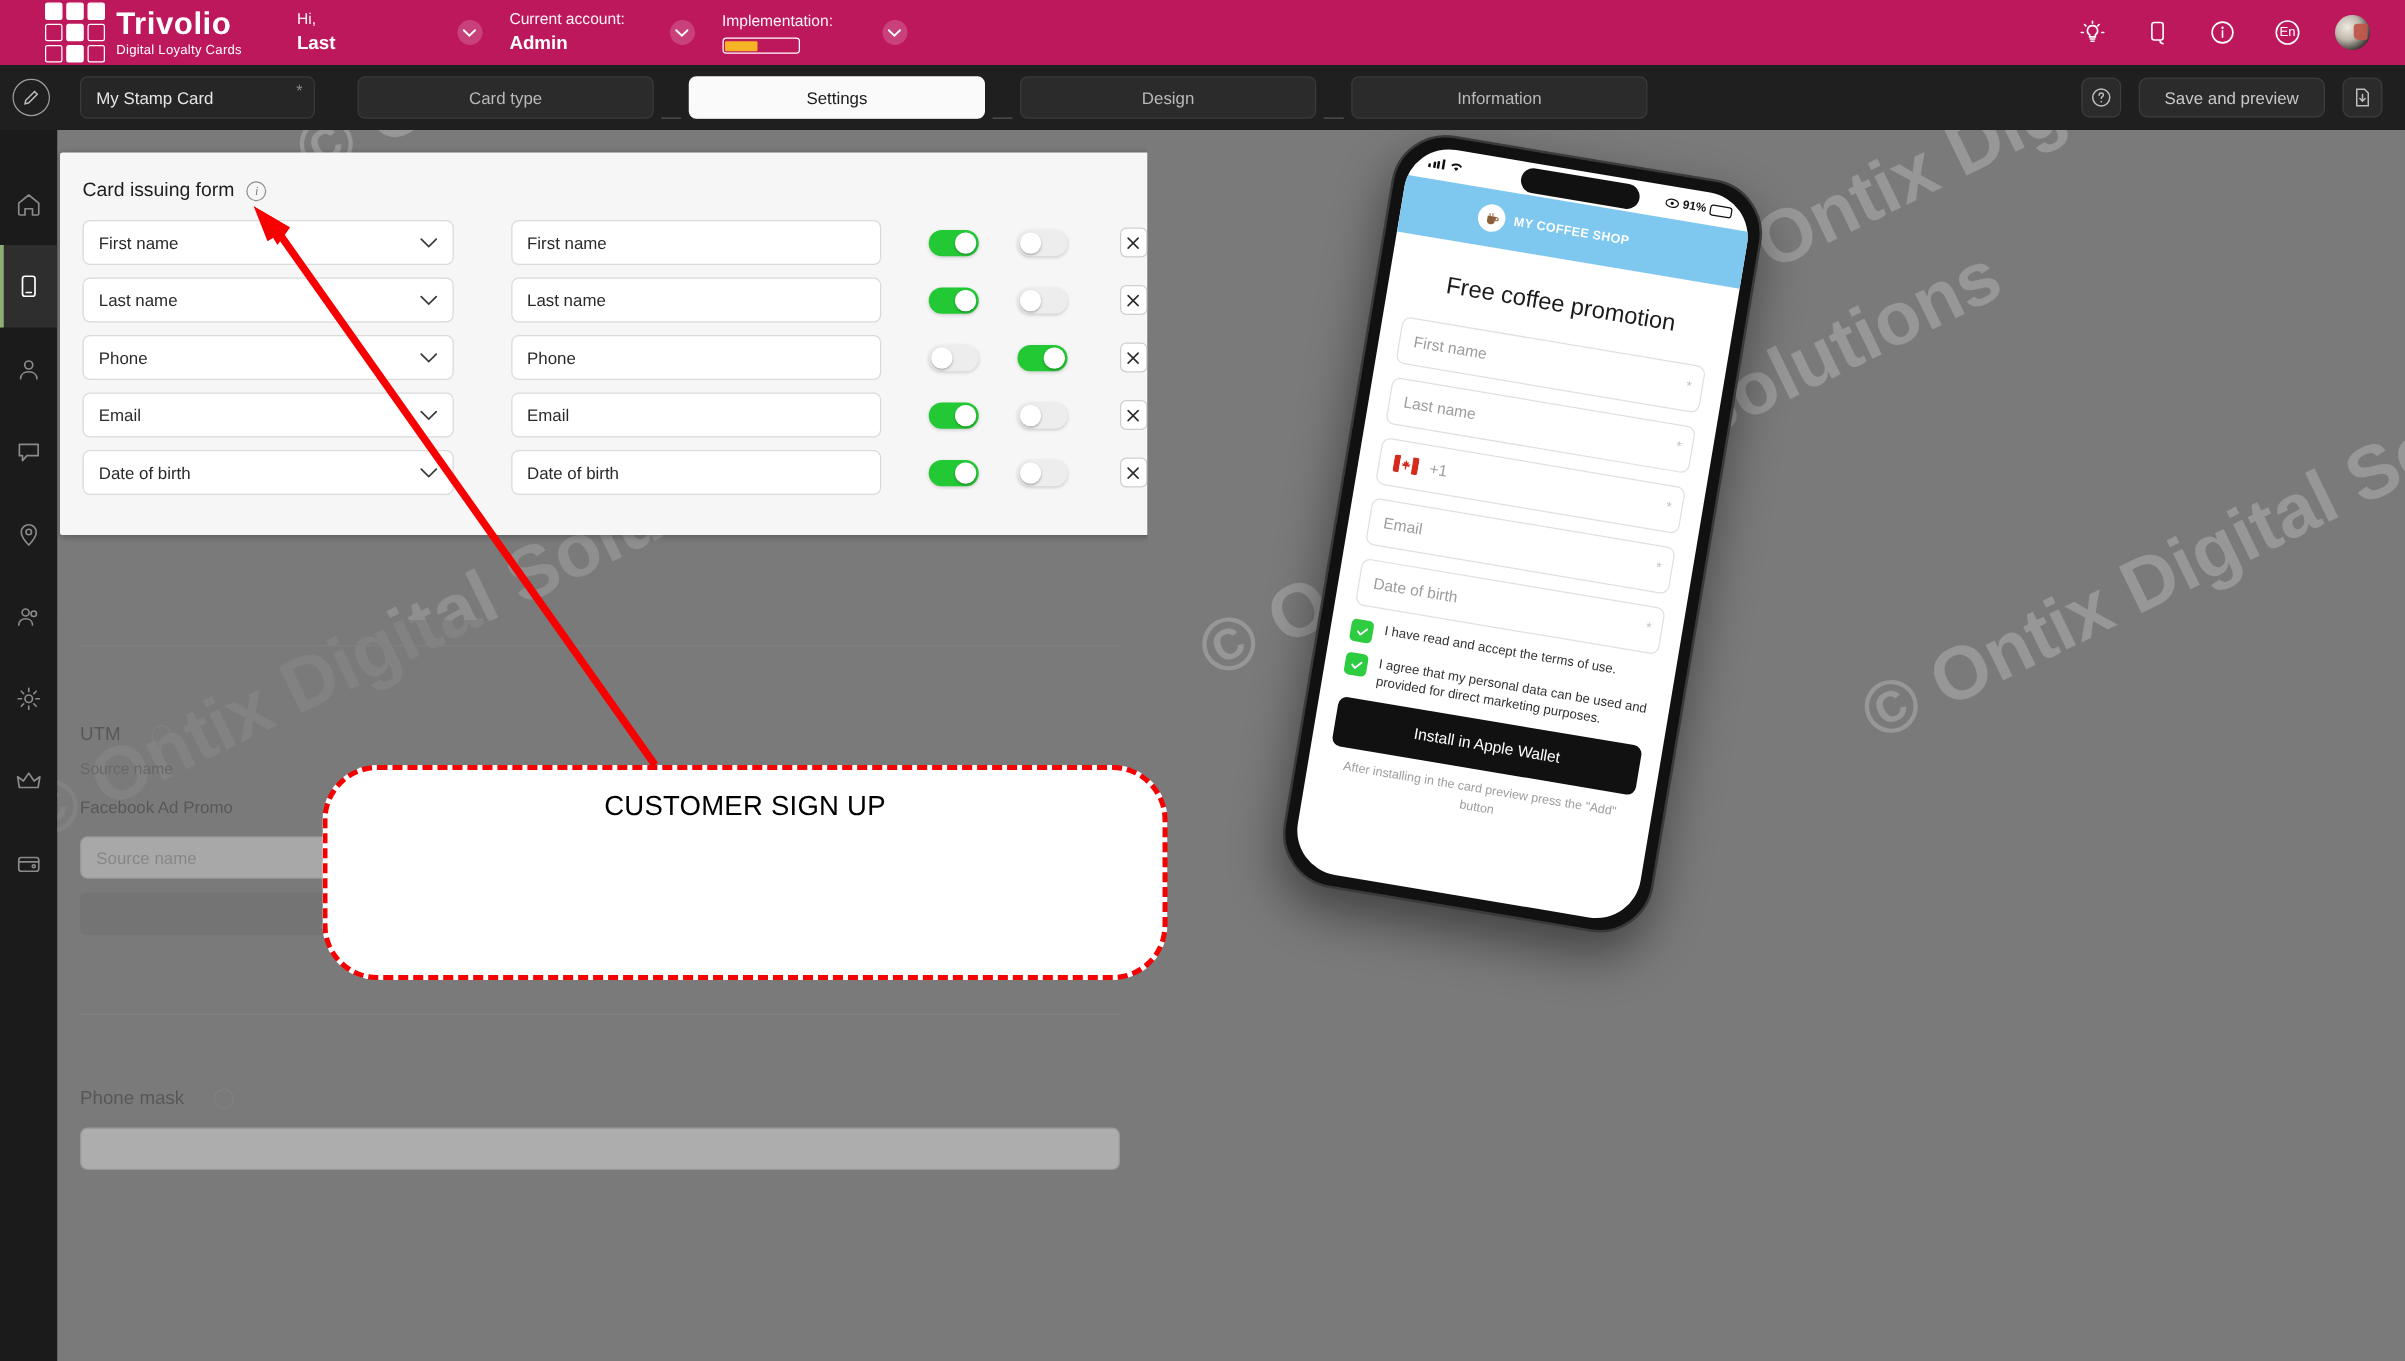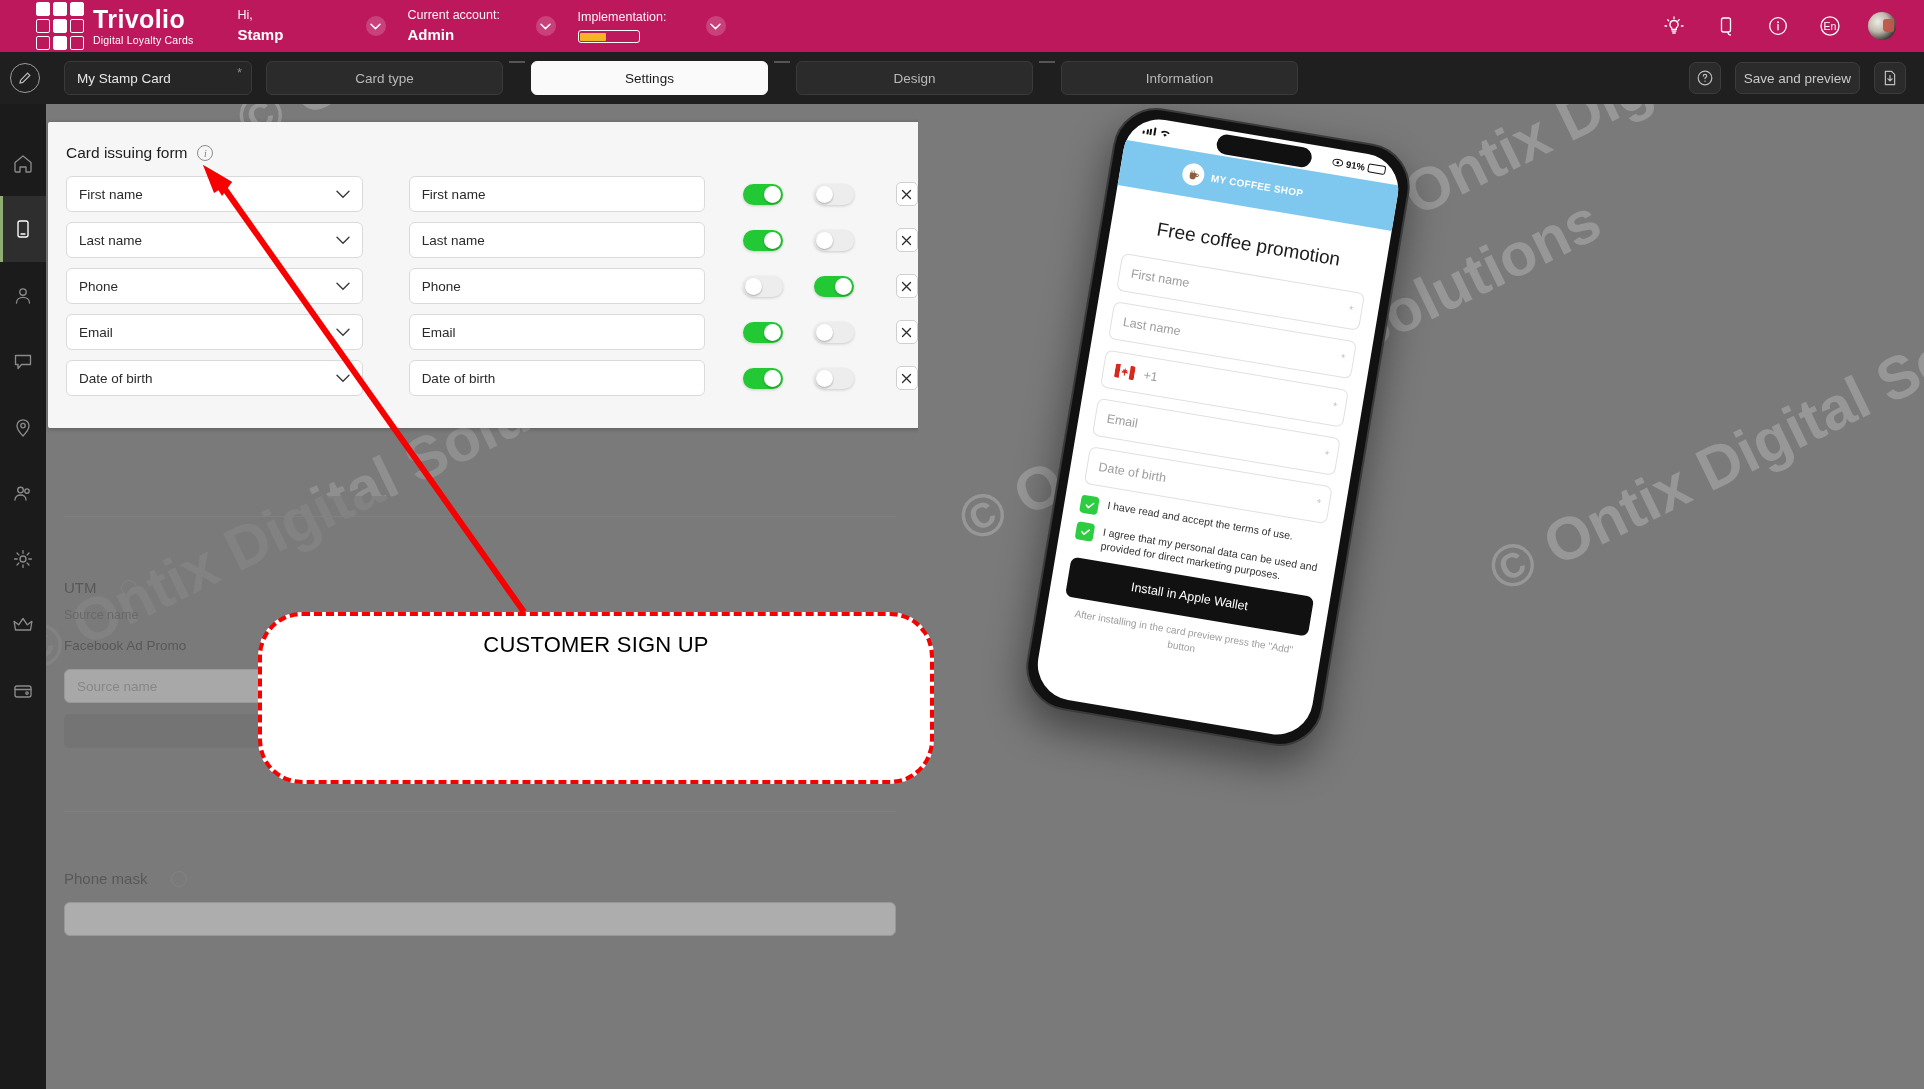--- a/index.html
+++ b/index.html
@@ -66,37 +66,37 @@
   }
   .namefield {
     position: relative;
     width: 188px; height: 34px; margin-left: 24px;
     background:#262626; border:1px solid #3a3a3a; border-radius:6px;
     display:flex; align-items:center; padding-left: 12px;
     color:#e6e6e6; font-size:13.5px; cursor:text;
   }
   .namefield .req { position:absolute; right:9px; top:3px; color:#8a8a8a; font-size:13px; }
 
-  .steps { display:flex; align-items:flex-start; margin-left: 14px; gap: 0; }
+  .steps { display:flex; align-items:flex-end; margin-left: 34px; gap: 0; }
   .step {
     width: 237px; height: 34px; border-radius:6px;
     background:#2b2b2b; border:1px solid #3a3a3a;
     color:#b9b9b9; font-size:13.5px;
     display:flex; align-items:center; justify-content:center; cursor:pointer;
   }
   .step.active { background:#fafafa; color:#1b1b1b; border-color:#fafafa; font-weight:400; }
   .step-dash { width: 16px; height: 1.5px; background:#555; margin: 0 6px; }
 
   .tb-right { margin-left:auto; display:flex; align-items:center; gap:14px; margin-right: 18px; }
   .round-btn {
     width:32px; height:32px; border-radius:7px; border:1px solid #3c3c3c; background:#2b2b2b;
     display:flex; align-items:center; justify-content:center; cursor:pointer;
   }
   .save-btn {
-    height:32px; padding: 0 8px; border-radius:7px; border:1px solid #3c3c3c; background:#2b2b2b;
+    height:32px; padding: 0 20px; border-radius:7px; border:1px solid #3c3c3c; background:#2b2b2b;
     color:#c9c9c9; font-size:13.5px; display:flex; align-items:center; cursor:pointer;
   }
 
   
   .sidebar {
     position:absolute; left:0; top:104px; width:46px; height:985px;
     background:#1b1b1b; display:flex; flex-direction:column; align-items:center;
     padding-top: 26px;
   }
   .sb-item {
@@ -270,21 +270,21 @@
       </div>
       <div class="logo-text">
         <div class="logo-name">Trivolio</div>
         <div class="logo-sub">Digital Loyalty Cards</div>
       </div>
     </div>
 
     <div class="hdr-group">
       <div class="hdr-block">
         <div class="hdr-label">Hi,</div>
-        <div class="hdr-value">Stamp</div>
+        <div class="hdr-value">Last</div>
       </div>
       <div class="hdr-chevron">
         <svg width="11" height="7" viewBox="0 0 11 7">
             <path d="M1 1.2L5.5 5.6 10 1.2" stroke="#ffffff" stroke-width="1.5" fill="none" stroke-linecap="round"></path>
           </svg>
       </div>
     </div>
 
     <div class="hdr-group" style="margin-left:4px">
       <div class="hdr-block">

